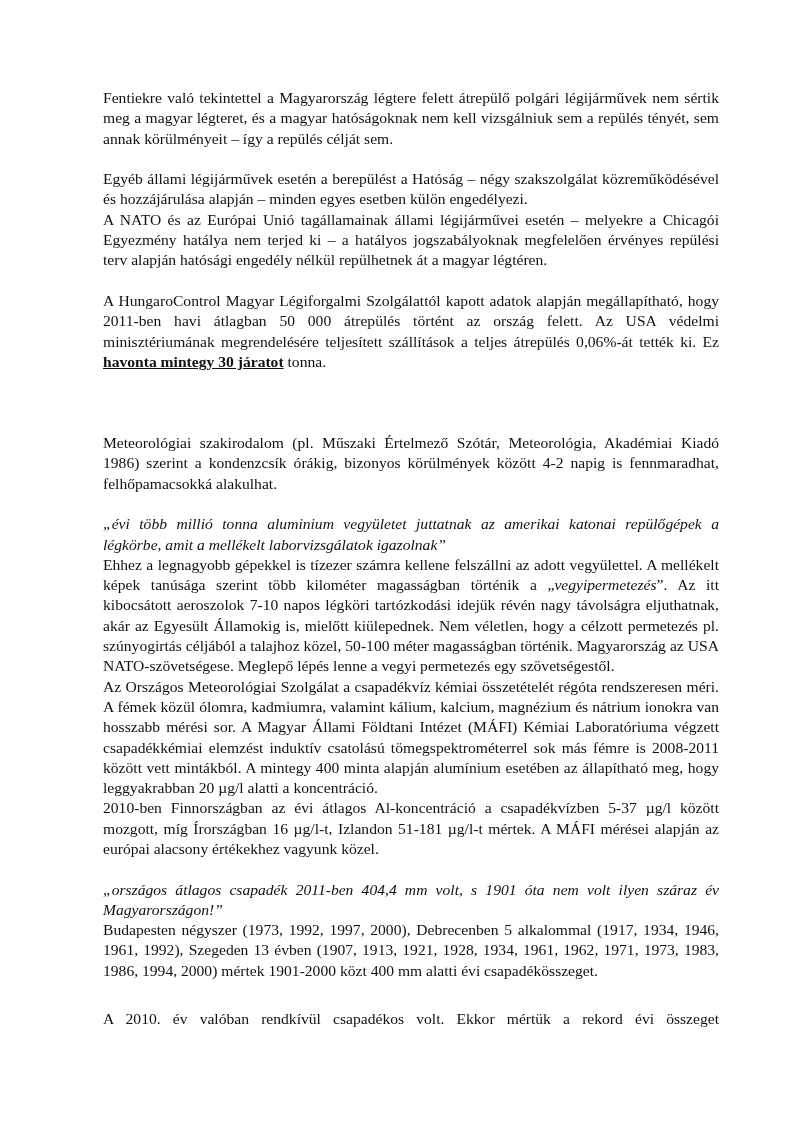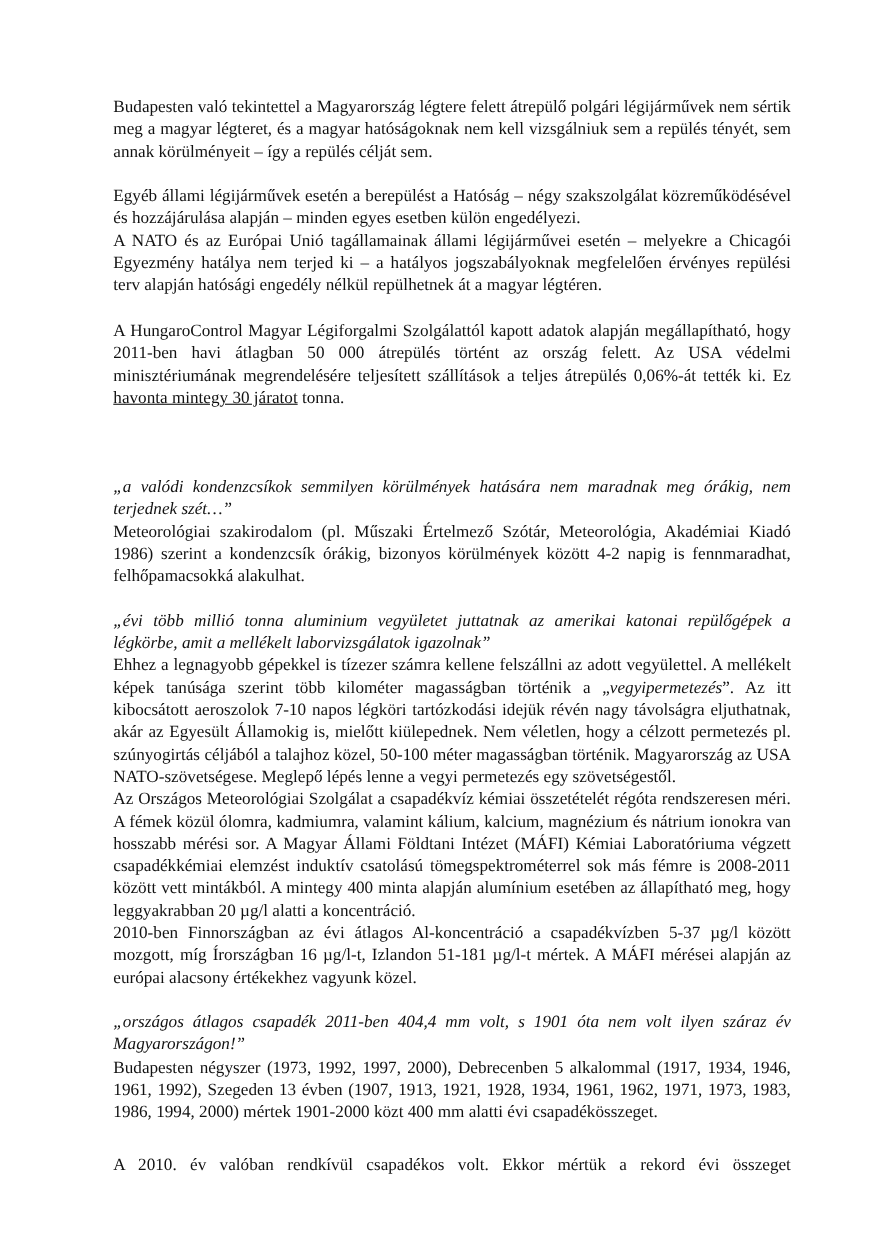--- a/index.html
+++ b/index.html
@@ -12,40 +12,39 @@
     font-family: "Liberation Serif", serif;
     font-size: 15.6px;
     line-height: 20.3px;
     color: #111111;
     text-align: justify;
   }
   .para { margin: 0; }
   .gap { height: 20.3px; }
   .gap2 { height: 40.6px; }
   .quote { font-style: italic; margin: 0; }
-  .u { text-decoration: underline; }
+  .u { text-decoration: underline; font-weight: bold; }
   .last-line { text-align-last: justify; margin-top: 28px; }
 </style>
 </head>
 <body>
 
 <div class="page">
-  <p class="para">Budapesten való tekintettel a Magyarország légtere felett átrepülő polgári légijárművek nem sértik meg a magyar légteret, és a magyar hatóságoknak nem kell vizsgálniuk sem a repülés tényét, sem annak körülményeit – így a repülés célját sem.</p>
+  <p class="para">Fentiekre való tekintettel a Magyarország légtere felett átrepülő polgári légijárművek nem sértik meg a magyar légteret, és a magyar hatóságoknak nem kell vizsgálniuk sem a repülés tényét, sem annak körülményeit – így a repülés célját sem.</p>
   <div class="gap"></div>
 
   <p class="para">Egyéb állami légijárművek esetén a berepülést a Hatóság – négy szakszolgálat közreműködésével és hozzájárulása alapján – minden egyes esetben külön engedélyezi.</p>
   <p class="para">A NATO és az Európai Unió tagállamainak állami légijárművei esetén – melyekre a Chicagói Egyezmény hatálya nem terjed ki – a hatályos jogszabályoknak megfelelően érvényes repülési terv alapján hatósági engedély nélkül repülhetnek át a magyar légtéren.</p>
   <div class="gap"></div>
 
   <p class="para"><span>A HungaroControl Magyar Légiforgalmi Szolgálattól kapott adatok alapján megállapítható, hogy 2011-ben havi átlagban 50 000 átrepülés történt az ország felett. Az USA védelmi minisztériumának megrendelésére teljesített szállítások a teljes átrepülés 0,06%-át tették ki. Ez </span><span class="u">havonta mintegy 30 járatot</span><span> tonna.</span></p>
   <div class="gap2"></div>
 
   <div class="gap"></div>
 
-  <p class="quote">„a valódi kondenzcsíkok semmilyen körülmények hatására nem maradnak meg órákig, nem terjednek szét…”</p>
   <p class="para">Meteorológiai szakirodalom (pl. Műszaki Értelmező Szótár, Meteorológia, Akadémiai Kiadó 1986) szerint a kondenzcsík órákig, bizonyos körülmények között 4-2 napig is fennmaradhat, felhőpamacsokká alakulhat.</p>
   <div class="gap"></div>
 
   <p class="quote">„évi több millió tonna aluminium vegyületet juttatnak az amerikai katonai repülőgépek a légkörbe, amit a mellékelt laborvizsgálatok igazolnak”</p>
   <p class="para"><span>Ehhez a legnagyobb gépekkel is tízezer számra kellene felszállni az adott vegyülettel. A mellékelt képek tanúsága szerint több kilométer magasságban történik a „</span><i>vegyipermetezés</i><span>”. Az itt kibocsátott aeroszolok 7-10 napos légköri tartózkodási idejük révén nagy távolságra eljuthatnak, akár az Egyesült Államokig is, mielőtt kiülepednek. Nem véletlen, hogy a célzott permetezés pl. szúnyogirtás céljából a talajhoz közel, 50-100 méter magasságban történik. Magyarország az USA NATO-szövetségese. Meglepő lépés lenne a vegyi permetezés egy szövetségestől.</span></p>
   <p class="para">Az Országos Meteorológiai Szolgálat a csapadékvíz kémiai összetételét régóta rendszeresen méri. A fémek közül ólomra, kadmiumra, valamint kálium, kalcium, magnézium és nátrium ionokra van hosszabb mérési sor. A Magyar Állami Földtani Intézet (MÁFI) Kémiai Laboratóriuma végzett csapadékkémiai elemzést induktív csatolású tömegspektrométerrel sok más fémre is 2008-2011 között vett mintákból. A mintegy 400 minta alapján alumínium esetében az állapítható meg, hogy leggyakrabban 20 µg/l alatti a koncentráció.</p>
   <p class="para">2010-ben Finnországban az évi átlagos Al-koncentráció a csapadékvízben 5-37 µg/l között mozgott, míg Írországban 16 µg/l-t, Izlandon 51-181 µg/l-t mértek. A MÁFI mérései alapján az európai alacsony értékekhez vagyunk közel.</p>
   <div class="gap"></div>
 
   <p class="quote">„országos átlagos csapadék 2011-ben 404,4 mm volt, s 1901 óta nem volt ilyen száraz év Magyarországon!”</p>

